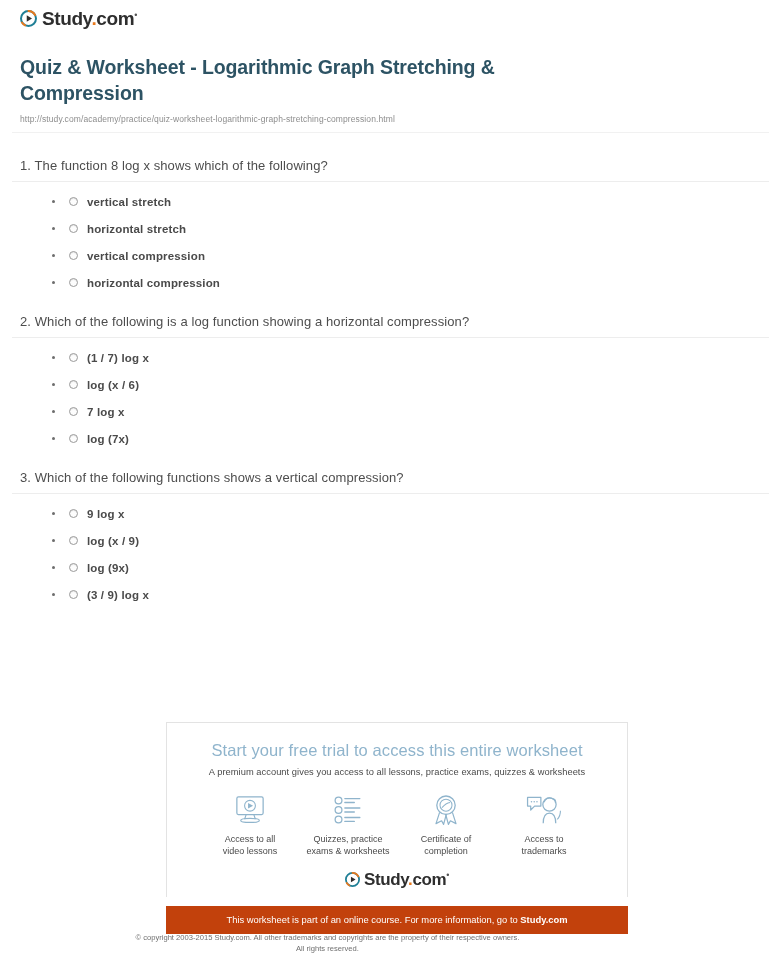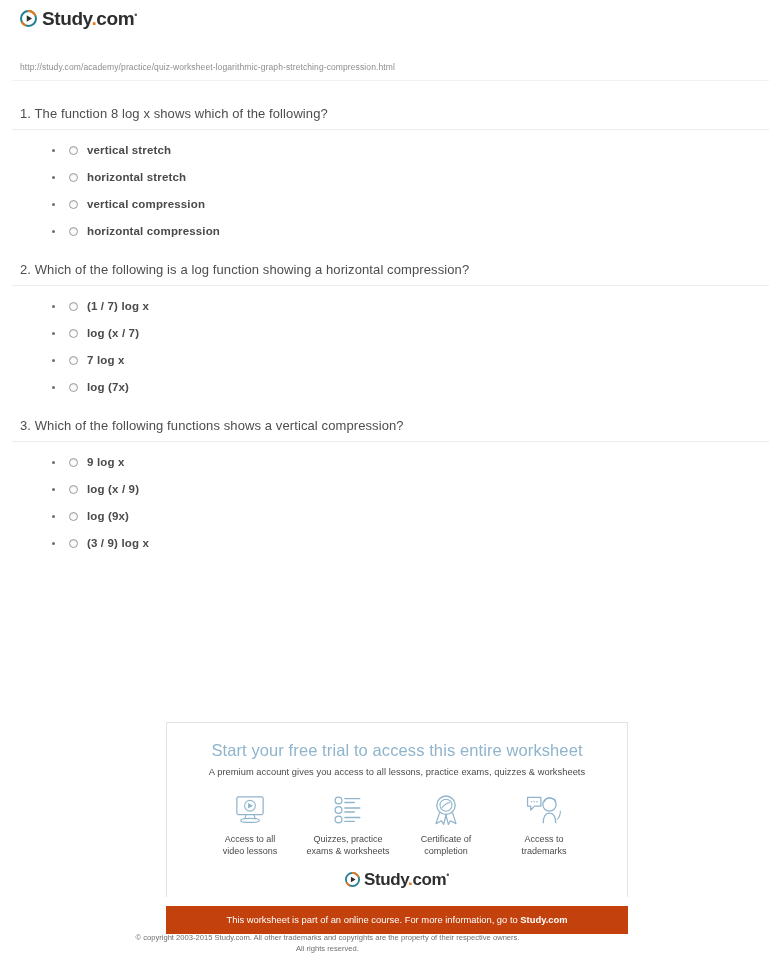--- a/index.html
+++ b/index.html
@@ -219,20 +219,21 @@
       <circle cx="17" cy="17" r="15" fill="none" stroke="#1f7f96" stroke-width="4"></circle>
       <path d="M17 2 A15 15 0 0 1 30 10" fill="none" stroke="#e8791e" stroke-width="4" stroke-linecap="round"></path>
       <path d="M4 25 A15 15 0 0 0 10 30.5" fill="none" stroke="#e8791e" stroke-width="4" stroke-linecap="round"></path>
       <circle cx="17" cy="17" r="11" fill="#ffffff"></circle>
       <polygon points="13.5,10.5 24,17 13.5,23.5" fill="#2e2e2e"></polygon>
     </svg>
     <div class="logo-word"><span>Study</span><span class="dot">.</span><span>com</span><span class="tm">•</span></div>
   </div>
 
   <div class="title-block">
+    <h1 class="page-title">Quiz &amp; Worksheet - Logarithmic Graph Stretching &amp; Compression</h1>
     <div class="page-url">http://study.com/academy/practice/quiz-worksheet-logarithmic-graph-stretching-compression.html</div>
   </div>
   <hr class="hr-header">
 
   <div class="q-block">
     <div class="q-text">1. The function 8 log x shows which of the following?</div>
     <hr class="hr-q">
     <ul class="answers">
       <li>
         <span class="bullet"></span>
@@ -262,21 +263,21 @@
     <hr class="hr-q">
     <ul class="answers">
       <li>
         <span class="bullet"></span>
         <span class="radio"></span>
         <span class="ans-label">(1 / 7) log x</span>
       </li>
       <li>
         <span class="bullet"></span>
         <span class="radio"></span>
-        <span class="ans-label">log (x / 7)</span>
+        <span class="ans-label">log (x / 6)</span>
       </li>
       <li>
         <span class="bullet"></span>
         <span class="radio"></span>
         <span class="ans-label">7 log x</span>
       </li>
       <li>
         <span class="bullet"></span>
         <span class="radio"></span>
         <span class="ans-label">log (7x)</span>

